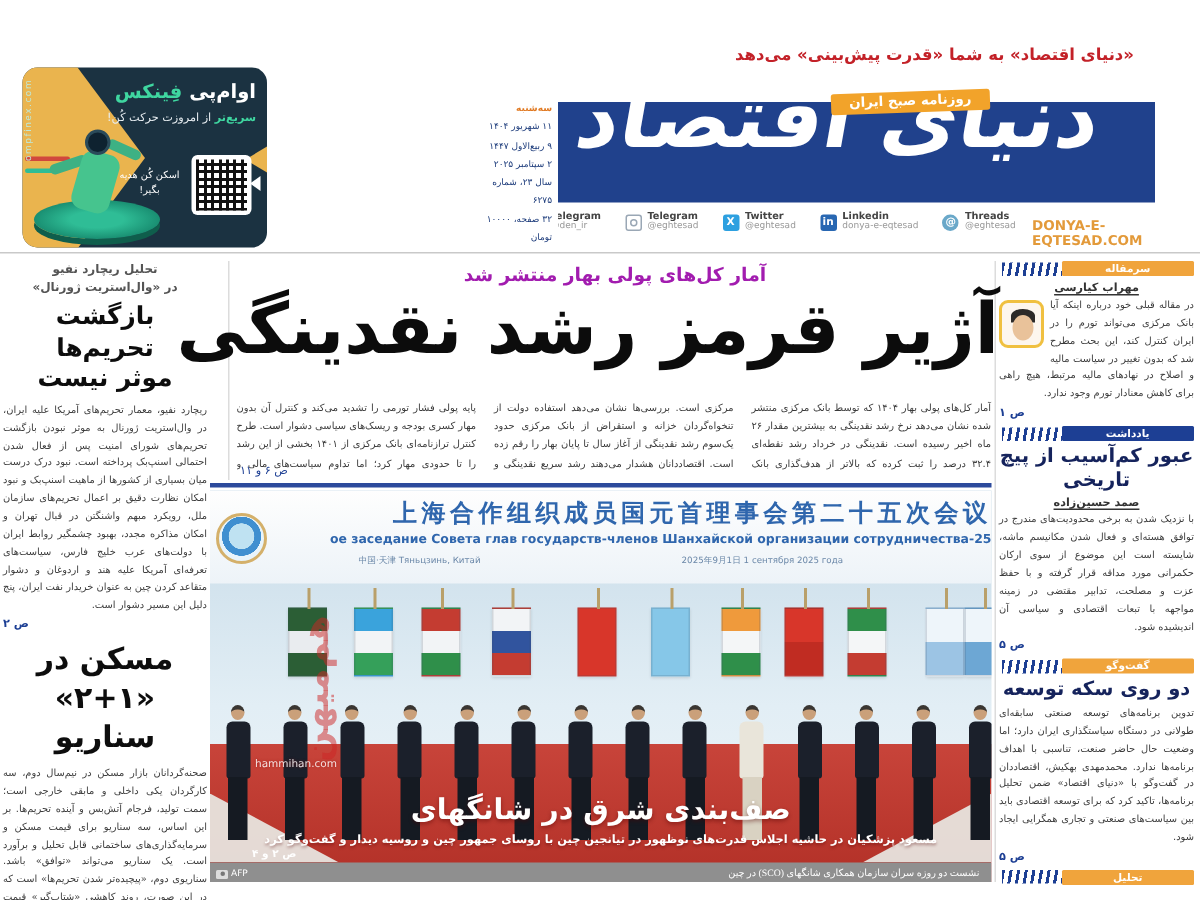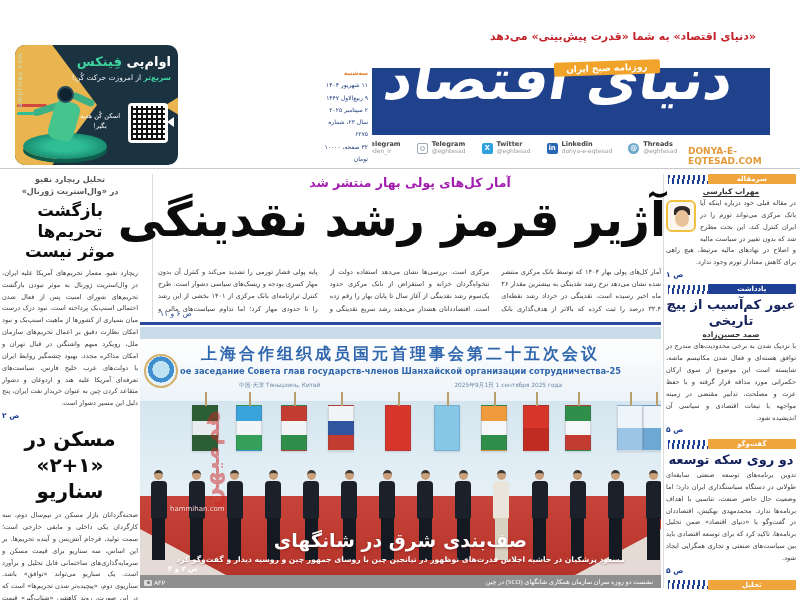--- a/index.html
+++ b/index.html
@@ -89,22 +89,22 @@
       font-weight:bold;color:#0c0c0c;letter-spacing:-1px;line-height:1.25;white-space:nowrap;}
   .main-body{position:absolute;left:158px;top:266px;width:503px;height:50px;column-count:3;
       column-gap:12px;font-size:6.6px;line-height:1.85;text-align:justify;color:#3a3a3a;
       overflow:hidden;direction:rtl;}
   .main-ref{position:absolute;left:160px;top:309px;color:#1d3f94;font-weight:normal;font-size:7.5px;}
   .blue-rule{position:absolute;left:140px;top:322px;width:521px;height:3px;background:#2c4a9c;}
 
   
   .photo{position:absolute;left:140px;top:327px;width:521px;height:261px;overflow:hidden;
       background:linear-gradient(#c7dbe8 0%,#e2eef5 55%,#eef4f8 100%);}
-  .banner{position:absolute;top:12px;left:0;right:0;height:62px;
-      background:linear-gradient(#fefefe,#edf3f8);text-align:center;}
+  .banner{position:absolute;top:0;left:0;right:0;height:62px;
+      background:linear-gradient(#fefefe,#edf3f8);}
   .banner .cn{font-size:16px;color:#2f66ad;font-weight:bold;letter-spacing:3px;margin-top:5px;white-space:nowrap;}
   .banner .ru{font-size:8.3px;color:#2f66ad;font-weight:bold;margin-top:1px;white-space:nowrap;}
   .banner .loc{display:flex;justify-content:space-between;width:62%;margin:5px auto 0;
       font-size:5.8px;color:#6a87a8;direction:ltr;}
   .sco-emblem{position:absolute;left:4px;top:15px;width:34px;height:34px;border-radius:50%;
       background:radial-gradient(circle at 50% 45%,#bfe2f2 0 38%,#3f8fd0 39% 58%,#e8f4fb 59%);
       border:2px solid #d4b06a;}
   .flags-row{position:absolute;top:62px;left:0;right:0;height:120px;}
   .flag{position:absolute;top:16px;width:26px;height:46px;border:1px solid rgba(60,80,100,.18);
       box-shadow:0 1px 2px rgba(0,0,0,.12);}

